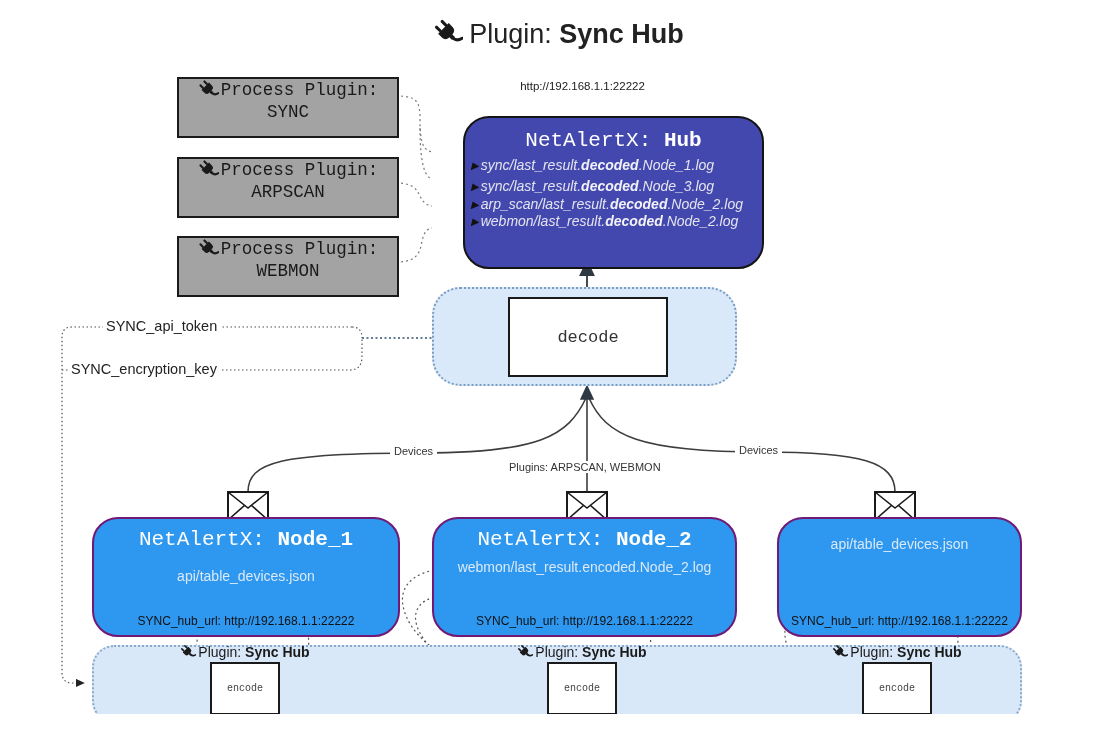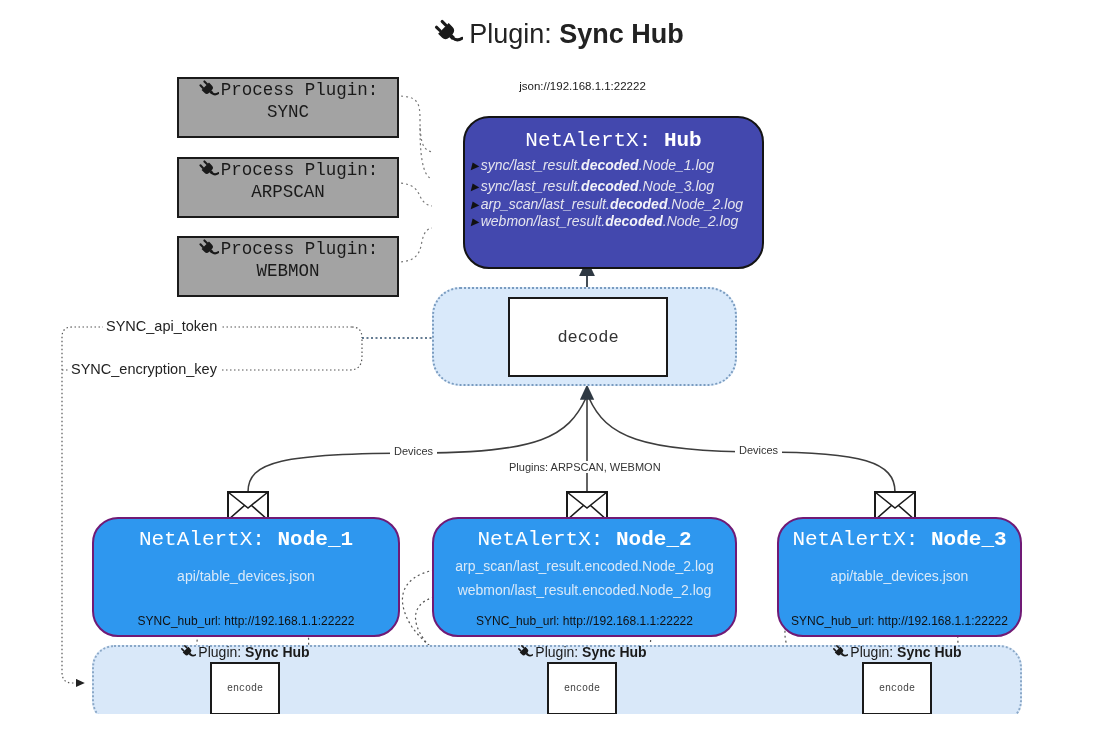--- a/index.html
+++ b/index.html
@@ -166,21 +166,21 @@
   <div class="abs procbox" style="top:236px">
     <div class="l1">
         <svg width="21" height="21" viewBox="0 0 24 24">
           <use href="#plugicon"></use>
         </svg>
         <span>Process Plugin:</span>
       </div>
     <div>WEBMON</div>
   </div>
 
-  <div class="abs huburl">json://192.168.1.1:22222</div>
+  <div class="abs huburl">http://192.168.1.1:22222</div>
   <div class="abs hub">
     <div class="htitle"><span>NetAlertX: </span><b>Hub</b></div>
     <div class="hrow"><span class="chev">▶</span><span>sync/last_result.</span><b>decoded</b><span>.Node_1.log</span></div>
     <div class="hrow"><span class="chev">▶</span><span>sync/last_result.</span><b>decoded</b><span>.Node_3.log</span></div>
     <div class="hrow"><span class="chev">▶</span><span>arp_scan/last_result.</span><b>decoded</b><span>.Node_2.log</span></div>
     <div class="hrow"><span class="chev">▶</span><span>webmon/last_result.</span><b>decoded</b><span>.Node_2.log</span></div>
   </div>
 
   <div class="abs decwrap"></div>
   <div class="abs decbox">decode</div>
@@ -192,26 +192,24 @@
   <div class="abs linelabel" style="left:735px;top:444px">Devices</div>
   <div class="abs linelabel" style="left:505px;top:461px">Plugins: ARPSCAN, WEBMON</div>
 
   <div class="abs node" style="left:92px;width:308px">
     <div class="ntitle"><span>NetAlertX: </span><b>Node_1</b></div>
     <div class="nfile" style="margin-top:17px">api/table_devices.json</div>
     <div class="nurl">SYNC_hub_url: http://192.168.1.1:22222</div>
   </div>
   <div class="abs node" style="left:432px;width:305px">
     <div class="ntitle"><span>NetAlertX: </span><b>Node_2</b></div>
-    <div class="nfile" style="margin-top:7px">arp_scan/last_result.encoded.Node_2.log</div>
     <div class="nfile" style="margin-top:8px">webmon/last_result.encoded.Node_2.log</div>
     <div class="nurl">SYNC_hub_url: http://192.168.1.1:22222</div>
   </div>
   <div class="abs node" style="left:777px;width:245px">
-    <div class="ntitle"><span>NetAlertX: </span><b>Node_3</b></div>
     <div class="nfile" style="margin-top:17px">api/table_devices.json</div>
     <div class="nurl">SYNC_hub_url: http://192.168.1.1:22222</div>
   </div>
 
   <div class="abs bar"></div>
 
   <div class="abs barlabel" style="left:135px">
     <svg class="plug" width="16" height="16" viewBox="0 0 24 24">
         <use href="#plugicon"></use>
       </svg><span>Plugin: </span><b>Sync Hub</b>

